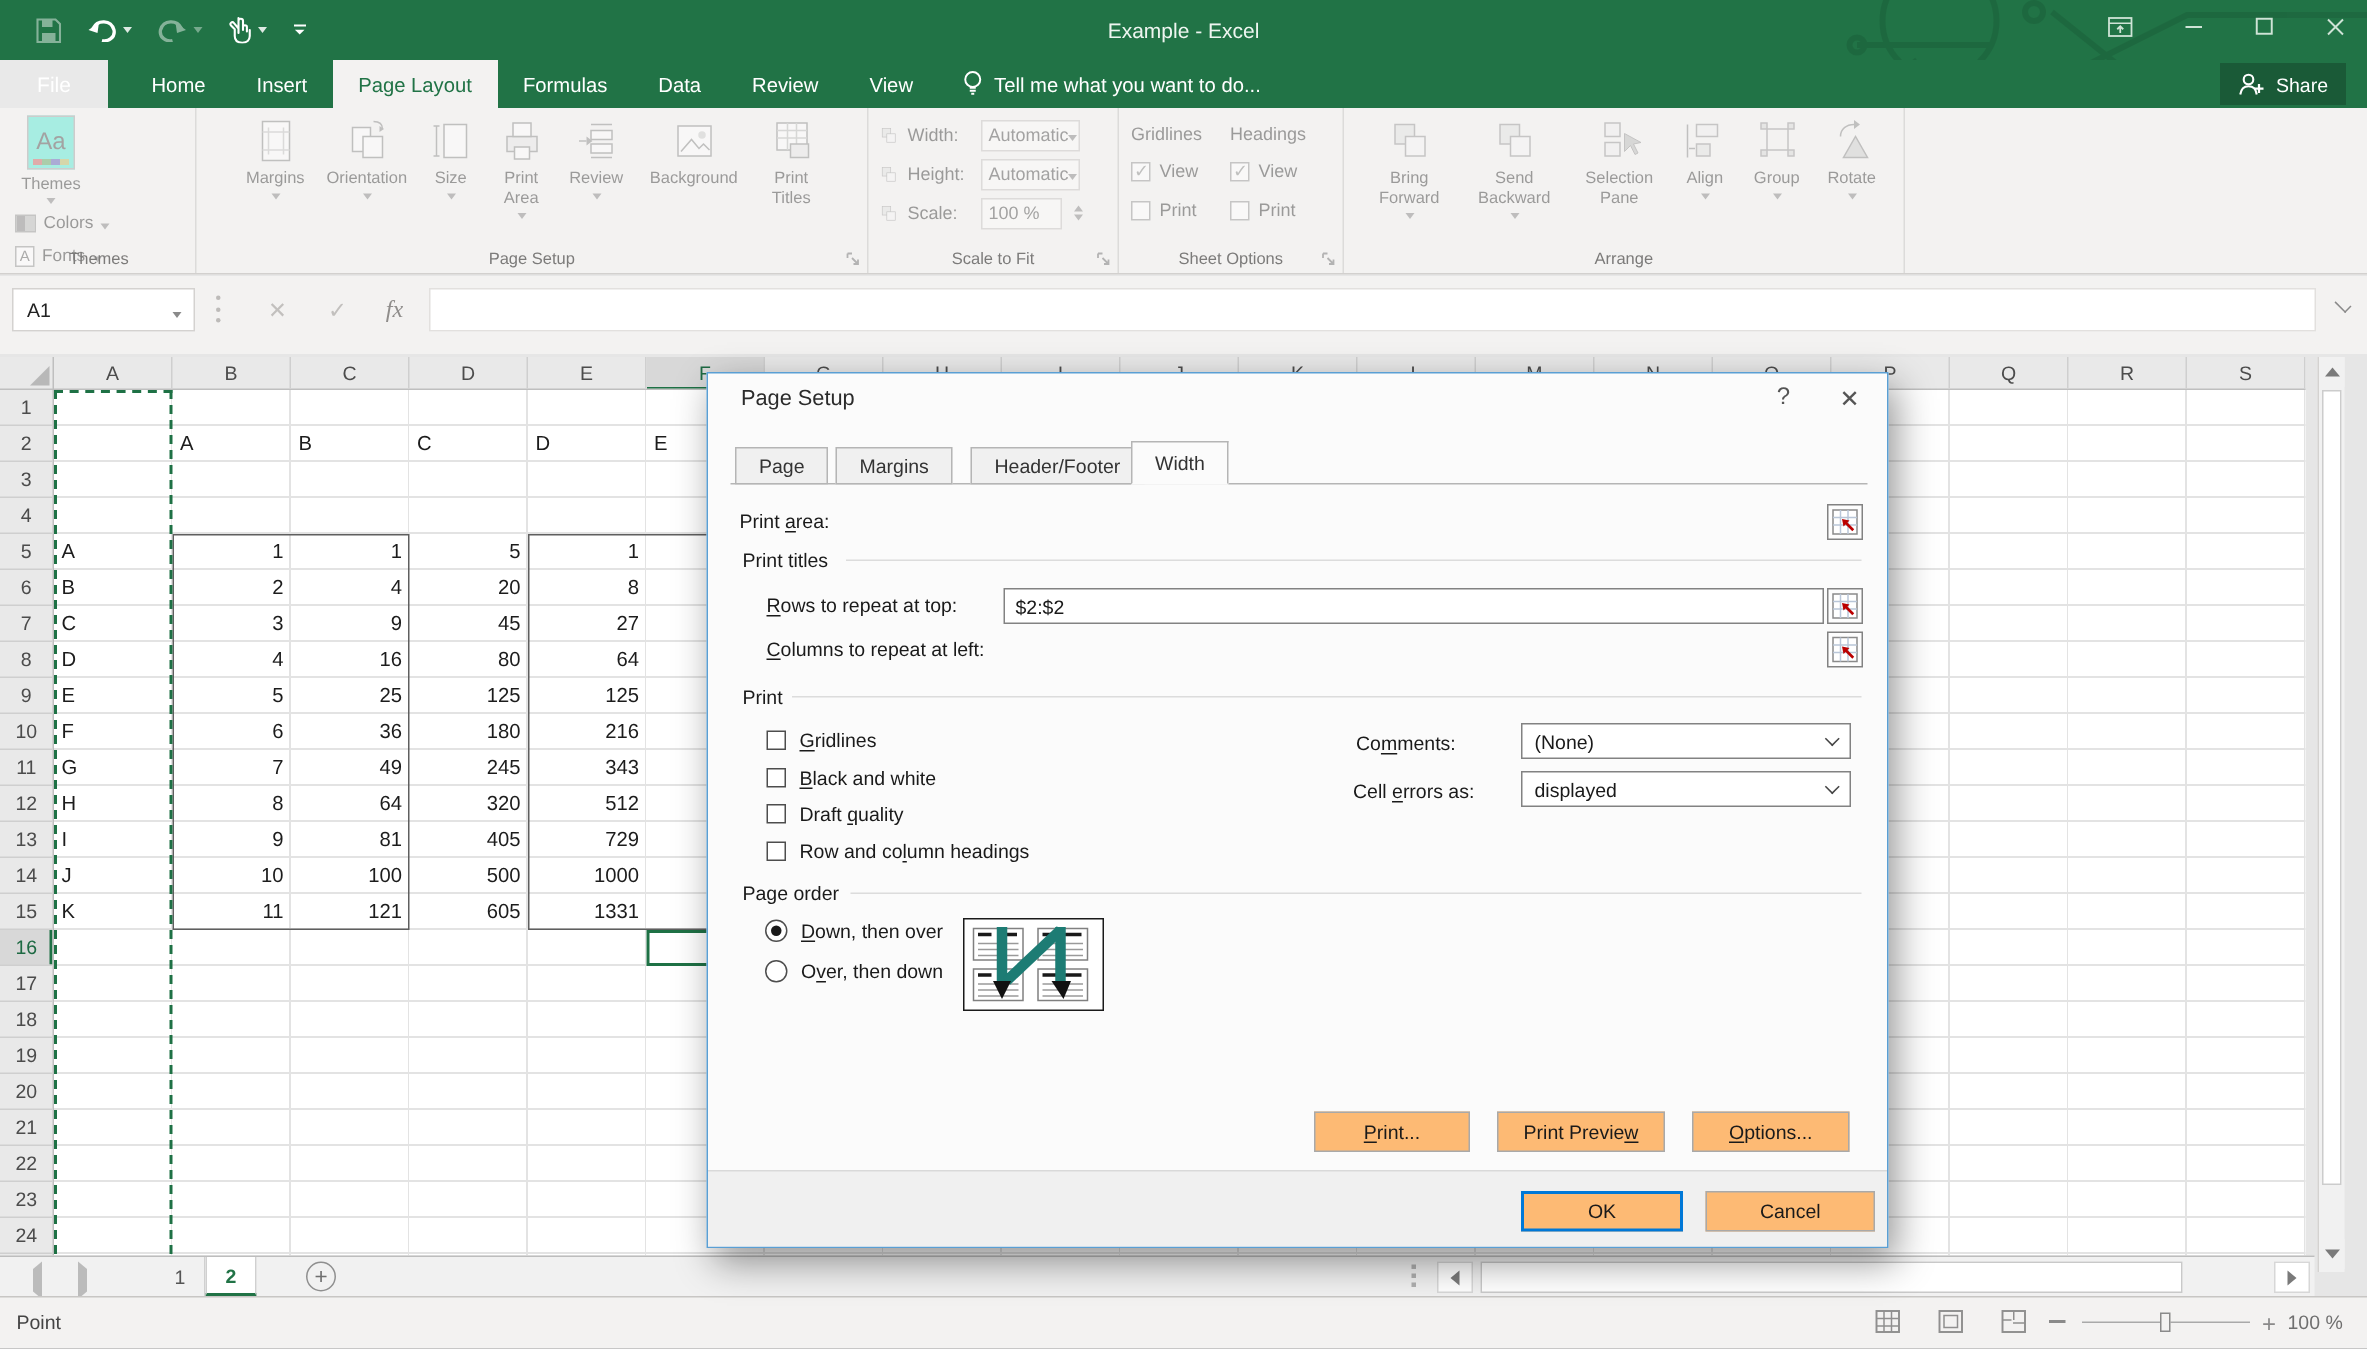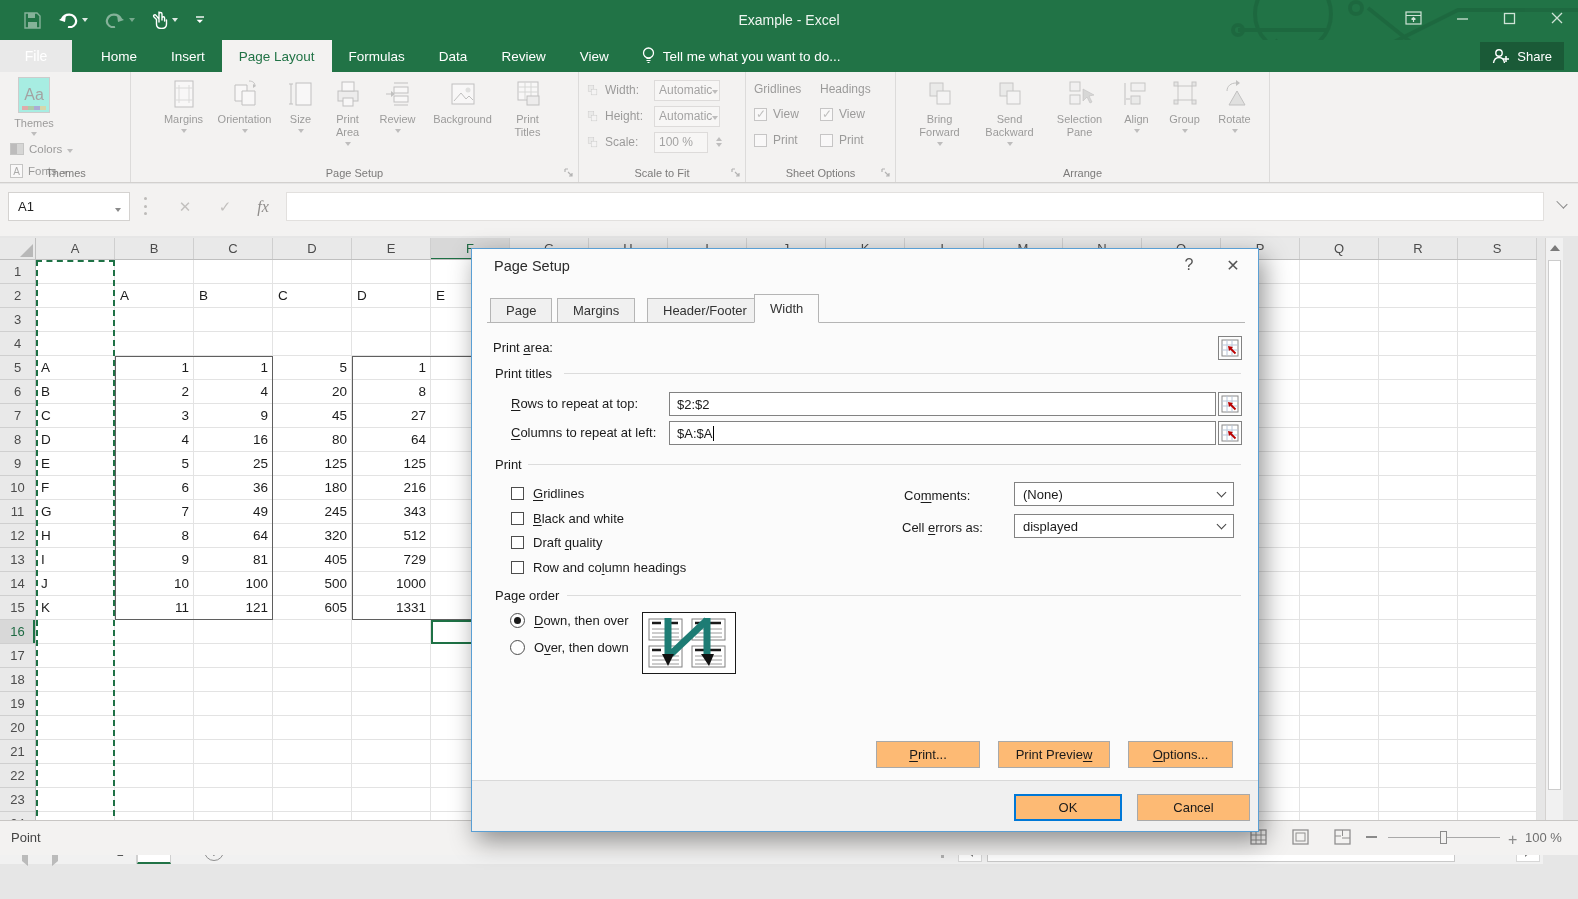--- a/index.html
+++ b/index.html
@@ -106,21 +106,21 @@
   .stab{position:absolute;top:0;height:26px;display:flex;align-items:center;justify-content:center;padding:0 13px;color:#555;border-right:1px solid #d0d0d0}
   .stab.active{background:#fff;color:#217346;font-weight:bold;border-bottom:2px solid #217346;border-left:1px solid #d0d0d0}
   #newsheet{position:absolute;left:204px;top:3px;width:20px;height:20px;border:1px solid #8f8f8f;border-radius:50%;
             color:#6f6f6f;display:flex;align-items:center;justify-content:center;font-size:15px;line-height:1}
   #hs-grip{position:absolute;left:941px;top:5px;display:flex;flex-direction:column;gap:3px}
   #hs-grip i{width:3px;height:3px;background:#b0b0b0}
   .hs-btn{position:absolute;top:3px;width:24px;height:21px;background:#fff;border:1px solid #d7d7d7;display:flex;align-items:center;justify-content:center}
   #hthumb{position:absolute;left:987px;top:3px;width:468px;height:21px;background:#fff;border:1px solid #c9c9c9}
 
   
-  #statusbar{position:absolute;left:0;top:820px;width:1578px;height:35px;background:#f3f2f1;border-top:1px solid #c8c6c4;font-size:13px;color:#444}
+  #statusbar{position:absolute;left:0;top:864px;width:1578px;height:35px;background:#f3f2f1;border-top:1px solid #c8c6c4;font-size:13px;color:#444}
   #status-mode{position:absolute;left:11px;top:9px}
   .view-ic{position:absolute;top:8px;opacity:.75}
   #zoom-out{position:absolute;left:1366px;top:15px;width:11px;height:2px;background:#8a8a8a}
   #zoom-track{position:absolute;left:1388px;top:16px;width:112px;height:1px;background:#a9a9a9}
   #zoom-mid{position:absolute;left:1443px;top:12px;width:1px;height:9px;background:#a9a9a9}
   #zoom-thumb{position:absolute;left:1440px;top:10px;width:7px;height:13px;background:#f3f2f1;border:1px solid #8a8a8a}
   #zoom-in{position:absolute;left:1508px;top:10px;color:#8a8a8a;font-size:16px}
   #zoom-pct{position:absolute;left:1525px;top:9px;color:#6f6f6f}
 
   
@@ -756,24 +756,20 @@
     <span class="dlg-label" style="left:39px;top:147px"><u>R</u>ows to repeat at top:</span>
     <div class="dlg-input" style="left:197px;top:143px;width:547px">
         <span>$2:$2</span>
       </div>
     <div class="rsel" style="left:746px;top:143px">
         <svg width="18" height="18">
           <use href="#sym-rangesel"></use>
         </svg>
       </div>
     <span class="dlg-label" style="left:39px;top:176px"><u>C</u>olumns to repeat at left:</span>
-    <div class="dlg-input" style="left:197px;top:172px;width:547px">
-        <span>$A:$A</span>
-        <span class="caret"></span>
-      </div>
     <div class="rsel" style="left:746px;top:172px">
         <svg width="18" height="18">
           <use href="#sym-rangesel"></use>
         </svg>
       </div>
 
     <span class="dlg-label" style="left:23px;top:208px">Print</span>
     <div class="grp-line" style="left:56px;top:215px;width:713px"></div>
     <div class="dcb" style="top:236px">
         <span class="cbox"></span>

